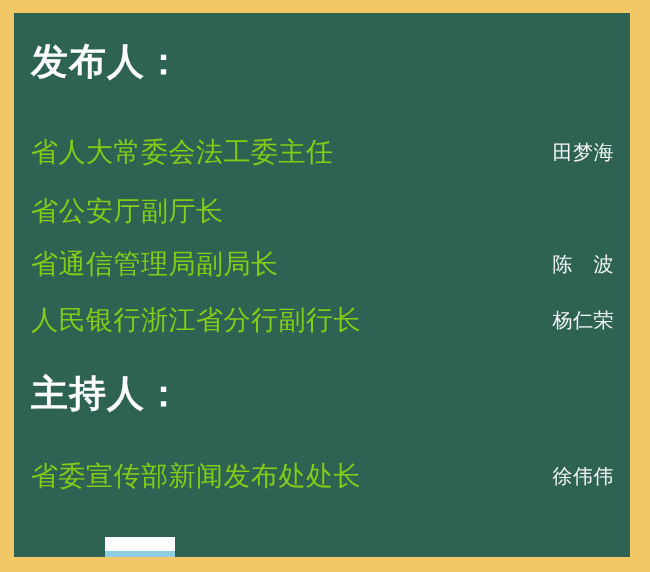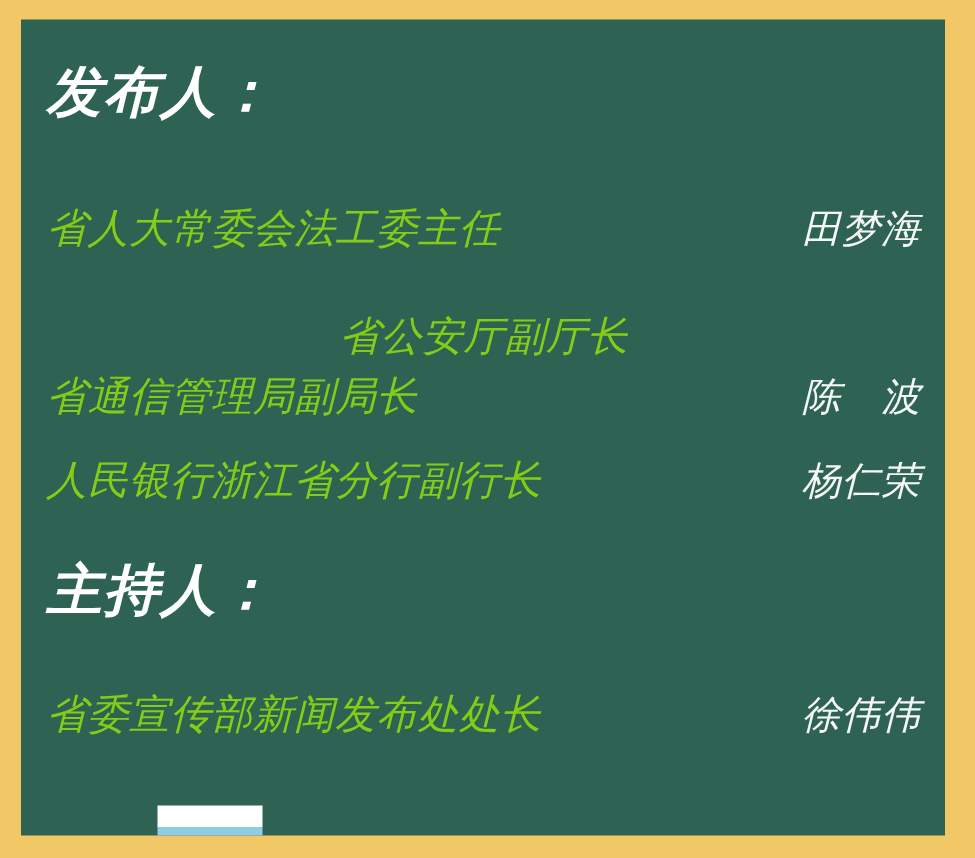--- a/index.html
+++ b/index.html
@@ -19,21 +19,20 @@
     overflow: hidden;
   }
   .slide-inner {
     position: absolute;
     left: 14px;
     top: 13px;
     right: 20px;
     bottom: 15px;
     background: #2e6353;
     overflow: hidden;
-    font-style: italic;
   }
   .section-heading {
     position: absolute;
     left: 17px;
     color: #ffffff;
     font-size: 37px;
     font-weight: bold;
     letter-spacing: 1px;
     line-height: 1;
     white-space: nowrap;
@@ -52,28 +51,28 @@
   }
   .row .title {
     color: #84cc16;
     font-size: 27px;
     line-height: 1;
     white-space: nowrap;
     letter-spacing: 0.5px;
   }
   .row .person {
     color: #f4f7f6;
-    font-size: 26px;
+    font-size: 20px;
     line-height: 1;
     white-space: pre;
     letter-spacing: 0.5px;
     text-align: right;
   }
   .row-p0 { top: 119px; }
-  .row-p1 { top: 191px; justify-content: center; }
+  .row-p1 { top: 178px; }
   .row-p2 { top: 231px; }
   .row-p3 { top: 287px; }
   .row-h0 { top: 443px; }
 
   .bottom-mark {
     position: absolute;
     left: 91px;
     top: 524px;
     width: 70px;
     height: 26px;

